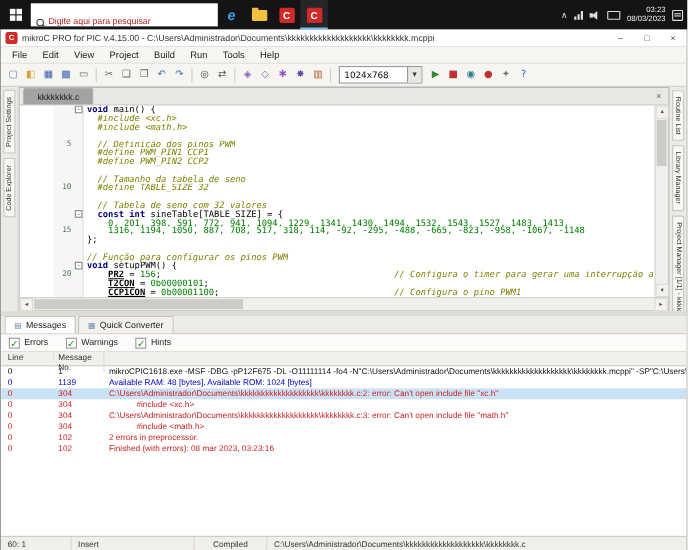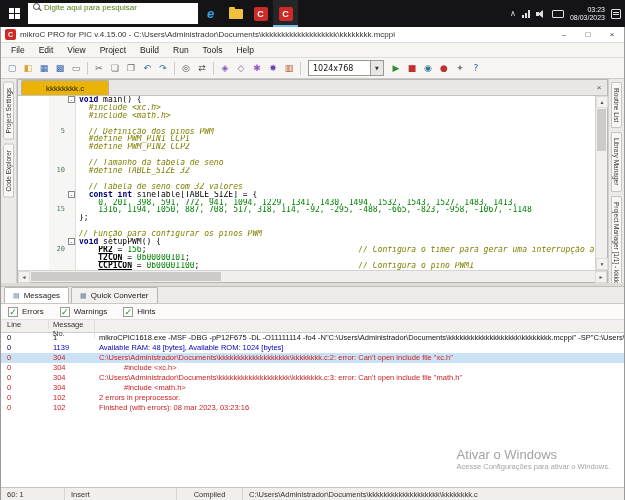--- a/index.html
+++ b/index.html
@@ -4,21 +4,21 @@
 <style>
   *{margin:0;padding:0;box-sizing:border-box;}
   html,body{width:625px;height:500px;overflow:hidden;font-family:"Liberation Sans",sans-serif;}
   .screen{position:relative;width:625px;height:500px;background:#fff;}
 
   
   .taskbar{height:27px;background:#141417;display:flex;align-items:center;color:#e8e8e8;}
   .start-btn{width:28px;height:27px;display:flex;align-items:center;justify-content:center;}
   .win-logo{display:grid;grid-template-columns:5px 5px;grid-template-rows:5px 5px;gap:1px;}
   .win-logo i{background:#fff;display:block;}
-  .tb-search{width:170px;height:21px;background:#fff;display:flex;align-items:flex-start;padding:0 5px;color:#4d7c0f;}
+  .tb-search{width:170px;height:21px;background:#fff;display:flex;align-items:flex-end;padding:0 5px;color:#b91c1c;}
   .mag{width:7px;height:7px;border:1px solid #444;border-radius:50%;position:relative;margin-right:4px;flex:none;}
   .mag::after{content:"";position:absolute;width:4px;height:1px;background:#444;transform:rotate(45deg);right:-3px;bottom:-1px;}
   .tb-search-text{font-size:8px;white-space:nowrap;overflow:hidden;}
   .task-icons{display:flex;height:27px;}
   .task-icon{width:25px;height:27px;display:flex;align-items:center;justify-content:center;}
   .task-icon.active{box-shadow:inset 0 -2px 0 #76b9ed;background:rgba(255,255,255,0.08);}
   .edge-glyph{color:#35a3e8;font-size:13px;font-weight:bold;font-style:italic;line-height:13px;}
   .folder-glyph{width:14px;height:10px;background:#f2c23e;border-radius:1px;position:relative;display:block;}
   .folder-glyph::before{content:"";position:absolute;top:-2px;left:0;width:6px;height:2px;background:#f2c23e;border-radius:1px 1px 0 0;}
   .red-app{width:14px;height:14px;background:#cf2a27;border-radius:2px;color:#fff;font-size:9px;font-weight:bold;display:flex;align-items:center;justify-content:center;}
@@ -53,21 +53,21 @@
   
   .main{flex:1;display:flex;min-height:0;background:#eceae7;}
   .vstrip{width:16px;display:flex;flex-direction:column;align-items:center;padding-top:3px;gap:4px;overflow:hidden;}
   .vstrip.left{border-right:1px solid #d2d0cc;}
   .vstrip.right{border-left:1px solid #d2d0cc;}
   .vtab{font-size:6.5px;color:#333;background:#f8f7f4;border:1px solid #c7c5c1;padding:5px 1px;white-space:nowrap;}
   .vtab.left{writing-mode:vertical-rl;transform:rotate(180deg);border-radius:0 2px 2px 0;}
   .vtab.right{writing-mode:vertical-rl;border-radius:0 2px 2px 0;}
   .editor-zone{flex:1;min-width:0;display:flex;flex-direction:column;background:#fff;border:1px solid #b9b7b3;}
   .edit-tabbar{height:16px;background:#e9e7e3;display:flex;align-items:flex-end;border-bottom:1px solid #c6c4c0;}
-  .edit-tab{height:15px;background:#eab308;border:1px solid #b2b0ac;border-bottom:none;font-size:8px;color:#222;padding:0 24px;display:flex;align-items:center;margin-left:3px;border-radius:2px 2px 0 0;}
+  .edit-tab{height:15px;background:#a3a3a3;border:1px solid #b2b0ac;border-bottom:none;font-size:8px;color:#222;padding:0 12px;display:flex;align-items:center;margin-left:3px;border-radius:2px 2px 0 0;}
   .tab-close{margin-left:auto;width:16px;height:15px;display:flex;align-items:center;justify-content:center;font-size:8px;color:#555;}
   .editor-body{flex:1;min-height:0;display:flex;}
   .code-area{flex:1;min-width:0;overflow:hidden;font-family:"DejaVu Sans Mono",monospace;font-size:8px;line-height:7.9px;background:#fff;}
   .code-row{display:flex;height:7.9px;white-space:pre;padding-left:31px;}
   .gutter{width:18px;text-align:right;color:#577a57;background:#f6f6f4;font-size:7px;padding-right:2px;flex:none;}
   .foldcol{width:9px;background:#f6f6f4;border-right:1px solid #ddd;position:relative;flex:none;}
   .foldbox{position:absolute;left:1px;top:0;width:7px;height:7px;border:1px solid #888;background:#fff;font-size:6px;line-height:5px;text-align:center;color:#333;}
   .code-text{padding-left:3px;overflow:hidden;}
   .seg-kw{color:#000080;font-weight:bold;}
   .seg-dir{color:#808000;font-style:italic;}
@@ -352,24 +352,20 @@
               <span class="mc-no">102</span>
               <span class="mc-text">2 errors in preprocessor.</span>
             </div>
             <div class="mrow c-error">
               <span class="mc-line">0</span>
               <span class="mc-no">102</span>
               <span class="mc-text">Finished (with errors): 08 mar 2023, 03:23:16</span>
             </div>
           </div>
       </div>
-      <div class="watermark">
-        <div class="wm1">Ativar o Windows</div>
-        <div class="wm2">Acesse Configurações para ativar o Windows.</div>
-      </div>
     </div>
 
     <div class="statusbar">
       <span class="sseg pos">60: 1</span>
       <span class="sseg mode">Insert</span>
       <span class="sseg state">Compiled</span>
       <span class="sseg path">C:\Users\Administrador\Documents\kkkkkkkkkkkkkkkkkkk\kkkkkkkk.c</span>
     </div>
   </div>
 </div>

